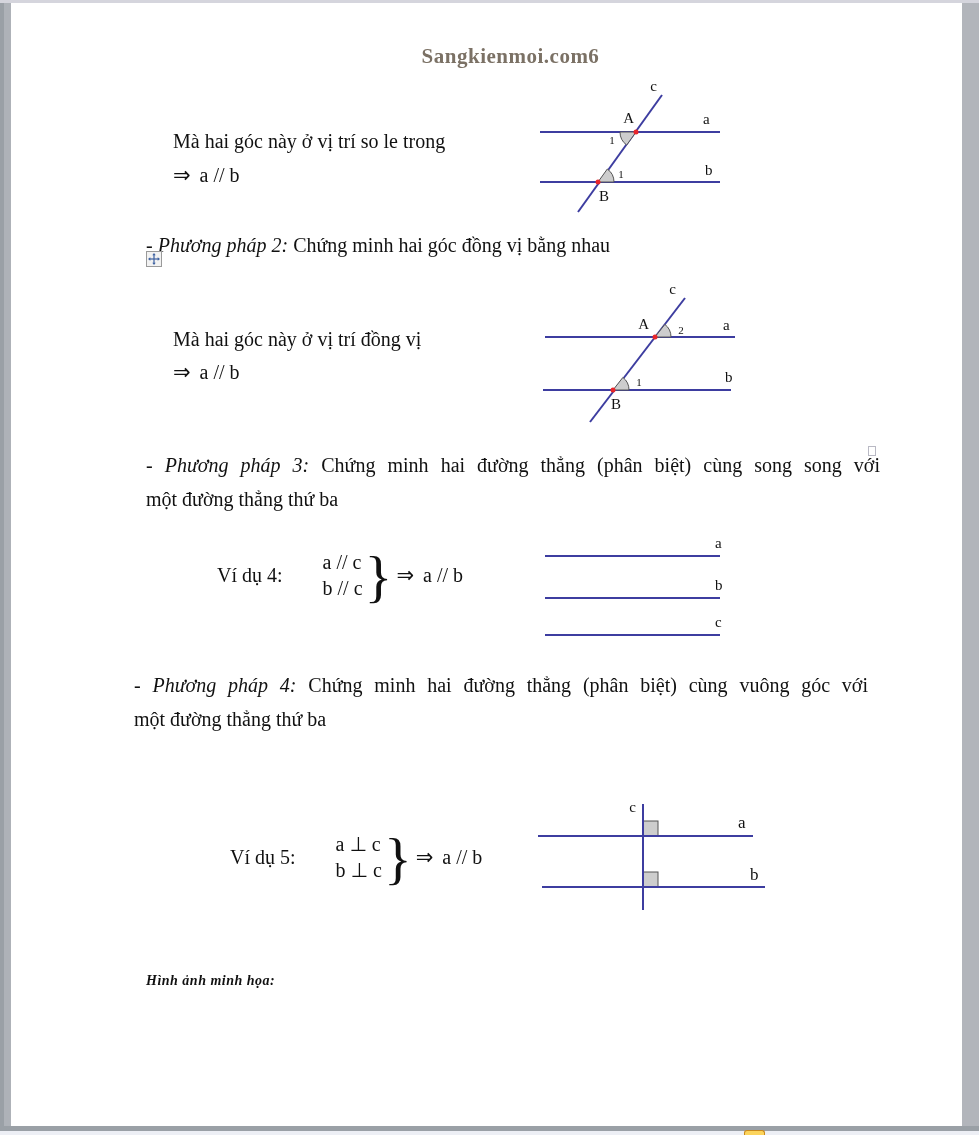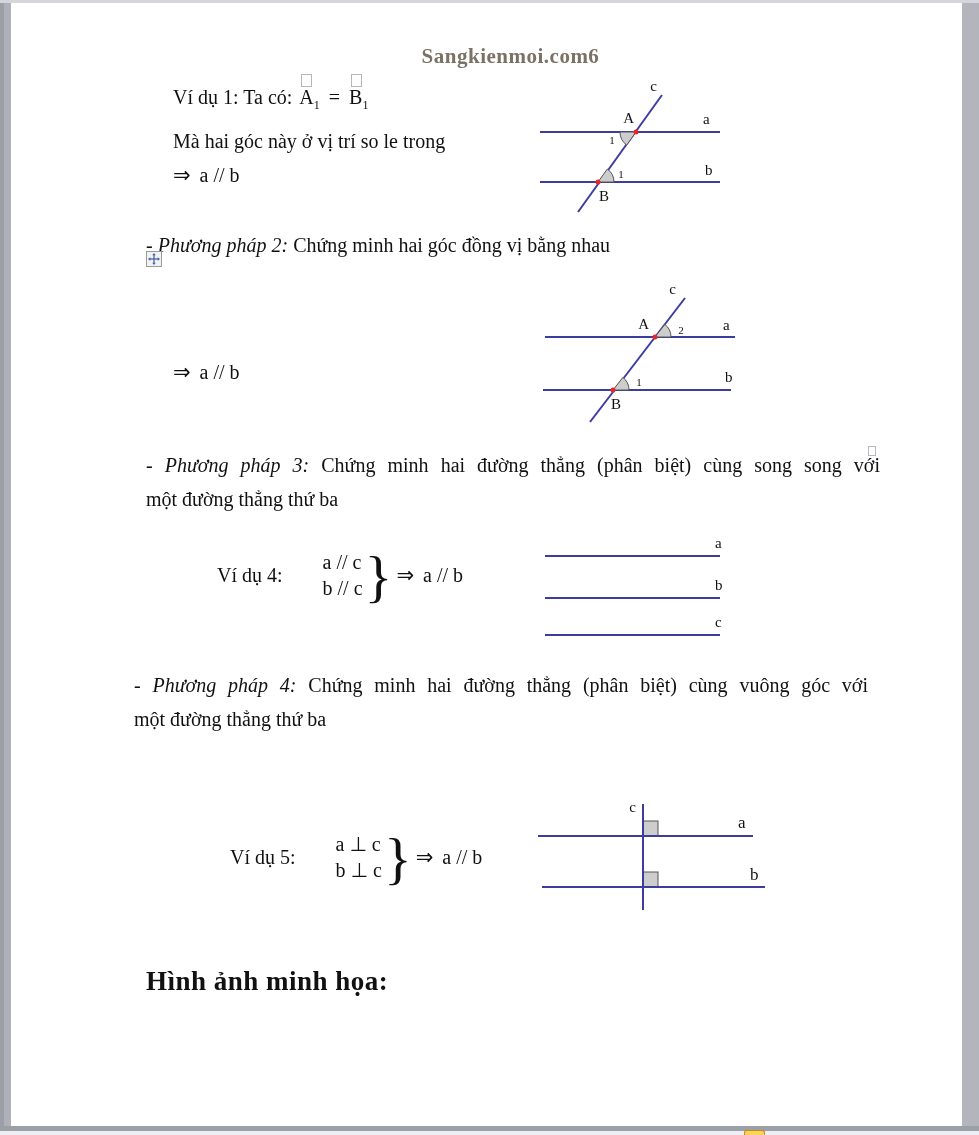--- a/index.html
+++ b/index.html
@@ -36,21 +36,21 @@
   .anchor { width:14px; height:14px; border:1px solid #9a9a9a; background:#f2f2f2;
             display:flex; align-items:center; justify-content:center; }
 
   .exrow { position:absolute; display:flex; align-items:center; font-size:20px;margin-left:44px; }
   .exlabel { margin-right:40px; }
   .stack { display:flex; flex-direction:column; line-height:26px; text-align:left;
            font-family:"Liberation Serif","DejaVu Sans",serif;justify-content:space-between; }
   .brace { font-size:58px; font-weight:400; line-height:52px; margin:0 4px 0 2px;
            font-family:"Liberation Serif","DejaVu Serif",serif; transform:translateY(2px); }
 
-  .footer-heading { font-size:27px; font-weight:bold; letter-spacing:0.5px; }
+  .footer-heading { font-size:14px; font-weight:bold; letter-spacing:0.5px;font-style:italic; }
 
   svg.diag { position:absolute; overflow:visible; }
   .bl { stroke:#3d3da0; stroke-width:2; }
   .wedge { fill:#cdcdcd; stroke:#555; stroke-width:1; }
   .dot { fill:#e8262a; }
   .lbl { font:15px "Liberation Serif",serif; fill:#111; }
   .smalln { font:11px "Liberation Serif",serif; fill:#111; }
   .sq { fill:#cdcdcd; stroke:#555; stroke-width:1; }
 </style>
 </head>
@@ -59,23 +59,20 @@
 <div class="screen">
 
   <div class="abs page"></div>
   <div class="abs top-line"></div>
   <div class="abs edge-dark"></div>
   <div class="abs edge-light"></div>
   <div class="abs scrollbar"></div>
 
   <div class="abs watermark">Sangkienmoi.com6</div>
 
-  <div class="row" style="left:173px; top:84px;">
-    <span>Ví dụ 1: Ta có:</span><span class="ang"><span class="hatbox"></span><span>A</span><sub>1</sub></span><span class="eqop">=</span><span class="ang" style="margin-left:0;"><span class="hatbox"></span><span>B</span><sub>1</sub></span>
-  </div>
   <div class="row" style="left:173px; top:128px;">Mà hai góc này ở vị trí so le trong</div>
   <div class="row" style="left:173px; top:162px;">
     <span class="imp">⇒</span><span>a // b</span>
   </div>
 
   <svg class="diag" style="left:535px; top:72px;" width="250" height="148">
     <line x1="5" y1="60" x2="185" y2="60" class="bl"></line>
     <line x1="5" y1="110" x2="185" y2="110" class="bl"></line>
     <line x1="43" y1="140" x2="127" y2="23" class="bl"></line>
     <path d="M101,60 L85,60 A16,16 0 0 0 91.7,73 Z" class="wedge"></path>
@@ -102,20 +99,21 @@
       </g>
       <g fill="#3b5fa0">
         <path d="M6 0 L4.3 2.3 L7.7 2.3 Z"></path>
           <path d="M6 12 L4.3 9.7 L7.7 9.7 Z"></path>
         <path d="M0 6 L2.3 4.3 L2.3 7.7 Z"></path>
           <path d="M12 6 L9.7 4.3 L9.7 7.7 Z"></path>
       </g>
     </svg>
   </div>
 
+  <div class="row" style="left:173px; top:326px;">Mà hai góc này ở vị trí đồng vị</div>
   <div class="row" style="left:173px; top:359px;">
     <span class="imp">⇒</span><span>a // b</span>
   </div>
 
   <svg class="diag" style="left:535px; top:278px;" width="250" height="150">
     <line x1="10" y1="59" x2="200" y2="59" class="bl"></line>
     <line x1="8" y1="112" x2="196" y2="112" class="bl"></line>
     <line x1="55" y1="144" x2="150" y2="20" class="bl"></line>
     <path d="M120,59 L136,59 A16,16 0 0 0 129.9,46.4 Z" class="wedge"></path>
     <path d="M78,112 L94,112 A16,16 0 0 0 87.9,99.4 Z" class="wedge"></path>

